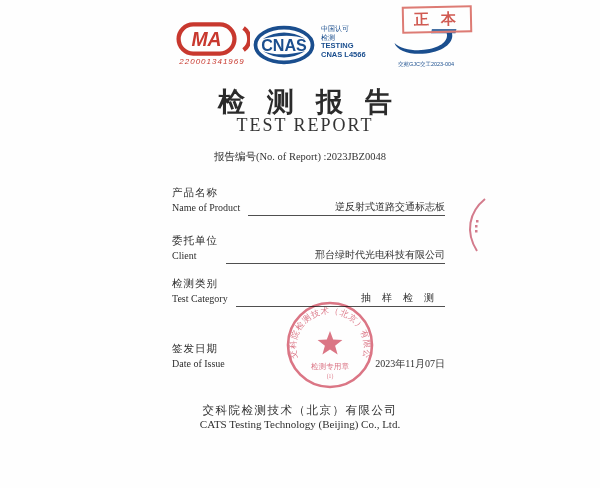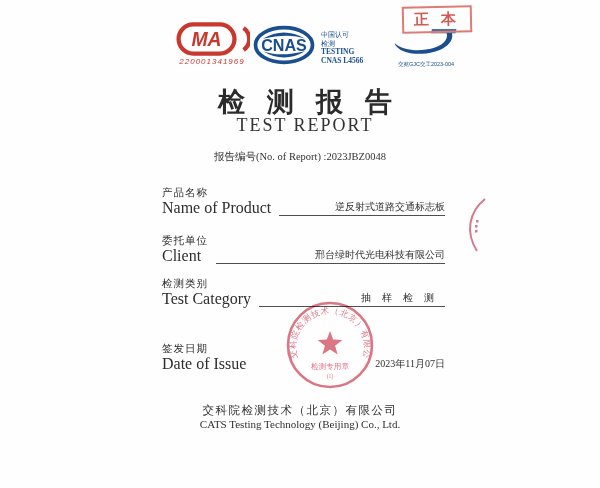--- a/index.html
+++ b/index.html
@@ -5,45 +5,45 @@
   html,body{margin:0;padding:0;}
   body{width:600px;height:488px;background:#ffffff;overflow:hidden;
        font-family:"Liberation Serif", serif;color:#2e2e2e;position:relative;}
   .doc{position:absolute;inset:0;background:#fefefe;}
 
   
   .cma{position:absolute;left:174px;top:22px;width:76px;text-align:center;font-style:italic;}
   .cma svg{display:block;margin:0 auto;}
   .cma-num{font-family:"Liberation Sans",sans-serif;font-size:8px;letter-spacing:1px;
            color:#c8382e;margin-top:1px;white-space:nowrap;}
-  .cnas{position:absolute;left:253px;top:25px;display:flex;gap:6px;align-items:flex-end;}
-  .cnas-side{font-family:Liberation Serif, serif;color:#1a4e8e;font-size:7px;
+  .cnas{position:absolute;left:253px;top:25px;display:flex;gap:6px;align-items:flex-start;}
+  .cnas-side{font-family:Liberation Sans, sans-serif;color:#1a4e8e;font-size:7px;
              line-height:8.5px;text-align:left;}
   .cnas-side .b{font-weight:bold;font-size:7.5px;}
   .cats{position:absolute;left:383px;top:28px;width:86px;text-align:center;}
   .cats-cap{font-family:"Liberation Sans",sans-serif;font-size:5.5px;color:#1a4e8e;
             margin-top:1px;white-space:nowrap;}
   .original{position:absolute;left:402px;top:6px;border:2px solid #dd7b74;color:#d05a52;
             font-size:15px;font-weight:bold;padding:2px 2px 2px 10px;letter-spacing:12px;
             transform:rotate(-1.2deg);background:rgba(255,255,255,.2);}
 
   
   .title-zh{position:absolute;left:0;right:0;top:84px;text-align:center;font-size:27px;
             font-weight:bold;font-family:"DejaVu Sans",sans-serif;letter-spacing:22px;
             padding-left:32px;color:#2b2b2b;}
   .title-en{position:absolute;left:0;right:0;top:115px;text-align:center;font-size:18px;
             letter-spacing:2px;color:#333;margin-left:10px;}
   .report-no{position:absolute;left:0;right:0;top:150px;text-align:center;font-size:10.5px;
              color:#333;}
 
   
   .field{position:absolute;left:162px;right:155px;display:flex;align-items:flex-end;}
-  .labels{flex:0 0 auto;padding-right:8px;}
+  .labels{flex:0 0 auto;padding-right:8px;margin-left:10px;}
   .lab-zh{font-size:10.5px;letter-spacing:1px;line-height:15px;}
-  .lab-en{font-size:16px;line-height:16px;}
+  .lab-en{font-size:10px;line-height:16px;}
   .vline{flex:1 1 auto;text-align:right;font-size:10px;line-height:17px;
          border-bottom:1.5px solid #4f4f4f;white-space:nowrap;}
   .vline.noline{border-bottom:none;}
   .sp{letter-spacing:11px;padding-left:11px;}
   .f1{top:185px;} .f2{top:233px;} .f3{top:276px;} .f4{top:341px;}
 
   
   .stamp{position:absolute;left:282px;top:297px;width:96px;height:96px;color:#d4576b;
          opacity:.82;mix-blend-mode:multiply;pointer-events:none;}
   .seam{position:absolute;left:458px;top:196px;width:34px;height:58px;opacity:.7;

